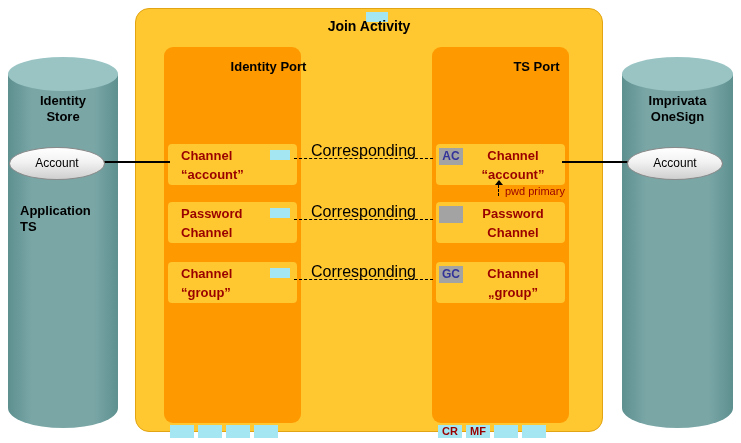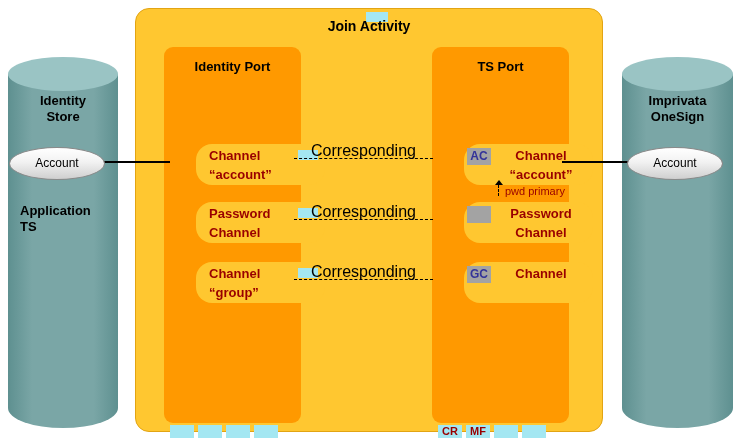--- a/index.html
+++ b/index.html
@@ -21,27 +21,27 @@
 
   
   .panel {
     position:absolute; top:38px; width:137px; height:376px;
     background:#FF9900; border-radius:9px;
   }
   #panel-identity { left:28px; }
   #panel-ts       { left:296px; }
   .panel-title {
     position:absolute; top:12px; left:0; width:100%; text-align:center;
-    font-size:13px; font-weight:bold;
+    font-size:13px; font-weight:bold;padding-left:36px;
   }
 
   
   .chan {
     position:absolute; left:4px; width:129px; height:41px;
-    background:#FFC730; border-radius:16px;margin-left:28px;
+    background:#FFC730; border-radius:4px;
   }
   .chan-1 { top:97px; }
   .chan-2 { top:155px; }
   .chan-3 { top:215px; }
   .chan-text {
     position:absolute; left:13px; top:2px;
     font-size:13px; font-weight:bold; line-height:19px; color:#990000; white-space:nowrap;
   }
   .chan-text span { display:block; }
   .chip { position:absolute; right:7px; top:6px; width:20px; height:10px; background:#A4E7F2; }
@@ -196,20 +196,21 @@
         <div class="chan-text-ts">
           <span>Password</span>
           <span>Channel</span>
         </div>
       </div>
 
       <div class="chan chan-3">
         <div class="tag">GC</div>
         <div class="chan-text-ts">
           <span>Channel</span>
+          <span>„group”</span>
         </div>
       </div>
 
       <div class="bsq bsq-1">CR</div>
       <div class="bsq bsq-2">MF</div>
       <div class="bsq bsq-3"></div>
       <div class="bsq bsq-4"></div>
     </div>
   </div>
 

